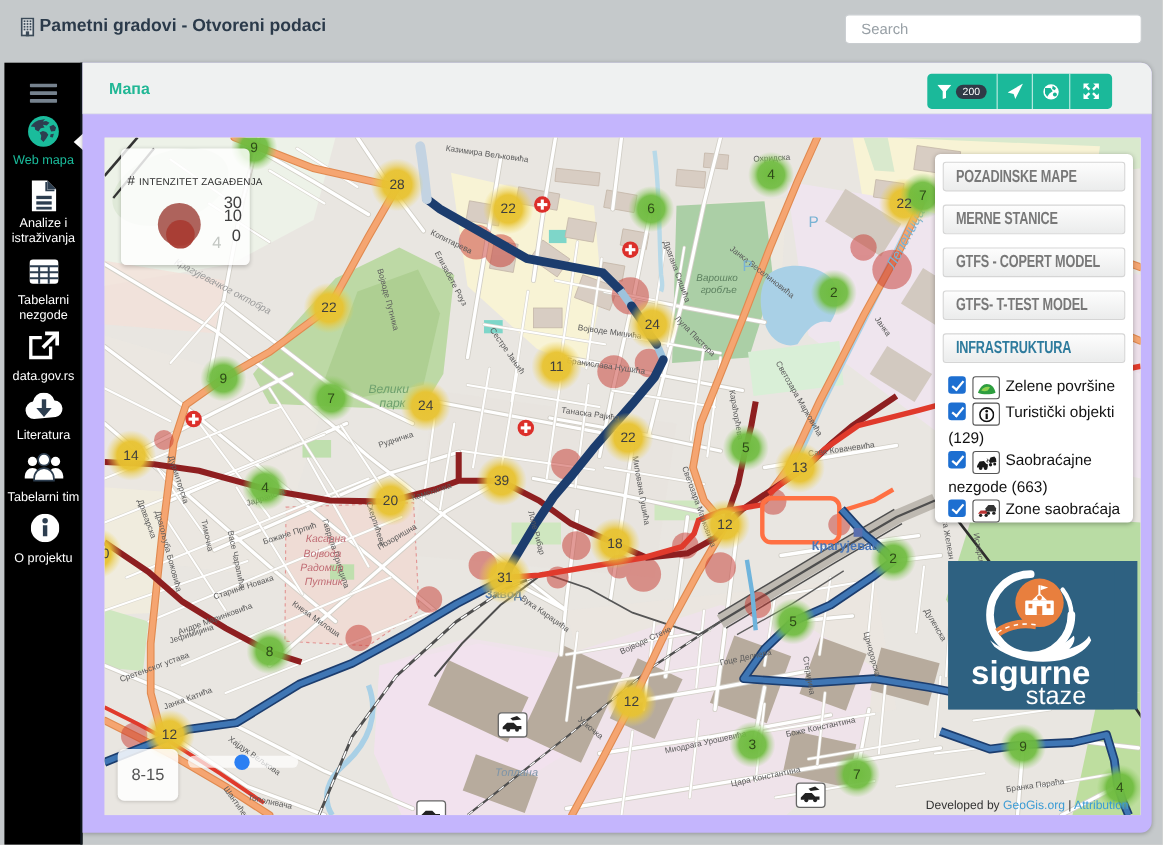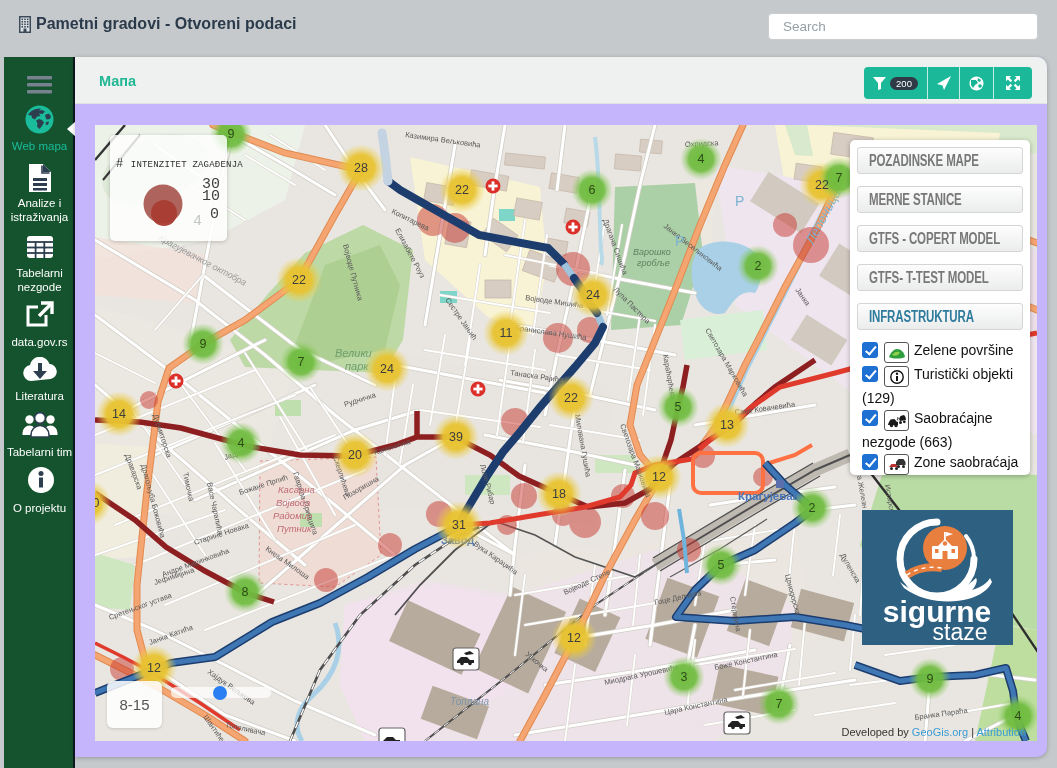--- a/index.html
+++ b/index.html
@@ -5,57 +5,57 @@
   * { margin:0; padding:0; box-sizing:border-box; }
   html,body { width:1057px; height:768px; overflow:hidden; font-family:"Liberation Sans",sans-serif; }
   body { background:#c5c9cb; position:relative; }
 
   
   .title { position:absolute; left:36px; top:15px; font-size:16px; font-weight:bold; color:#2b3a4a; }
   .bicon { position:absolute; left:18px; top:16px; width:14px; height:18px; }
   .search { position:absolute; left:768px; top:13px; width:270px; height:27px; background:#fff; border:1px solid #c9cdd0; border-radius:4px; font-size:13.5px; color:#98a0a6; line-height:25px; padding-left:14px; }
 
   
-  .sidebar { position:absolute; left:4px; top:57px; width:71px; height:711px; background:#14532d; border-right:2px solid #10181f; }
+  .sidebar { position:absolute; left:4px; top:57px; width:71px; height:711px; background:#000000; border-right:2px solid #10181f; }
   .sb-item { position:absolute; width:71px; text-align:center; color:#fff; font-size:11.5px; }
   .sb-label { display:block; line-height:13.5px; }
 
   
   .panel { position:absolute; left:75px; top:57px; width:972px; height:700px; background:#c4b5fd; border-radius:0 10px 10px 0; box-shadow:0 1px 4px rgba(0,0,0,.25); }
   .panel-head { position:absolute; left:0; top:0; width:100%; height:47px; background:#eff1f1; border-bottom:1px solid #dfe3e3; border-radius:0 10px 0 0; }
   .mapa-title { position:absolute; left:24px; top:16px; font-size:14.5px; font-weight:bold; color:#21b795; }
 
   
-  .btngroup { position:absolute; left:789px; top:10px; width:168px; height:32px; background:#1bb99a; border-radius:4px; display:flex; }
+  .btngroup { position:absolute; left:768px; top:10px; width:168px; height:32px; background:#1bb99a; border-radius:4px; display:flex; }
   .btngroup .bseg { border-right:1px solid rgba(255,255,255,.75); height:100%; display:flex; align-items:center; justify-content:center; }
   .btngroup .bseg:last-child { border-right:none; }
 
   
   .map { position:absolute; left:20px; top:68px; width:942px; height:616px; background:#e9e6e1; overflow:hidden; }
 
   
-  .legend { position:absolute; left:15px; top:10px; width:117px; height:106px; background:rgba(255,255,255,.82); border-radius:5px; box-shadow:0 1px 4px rgba(0,0,0,.2);font-family:Liberation Mono, monospace; }
+  .legend { position:absolute; left:15px; top:10px; width:117px; height:106px; background:rgba(255,255,255,.82); border-radius:5px; box-shadow:0 1px 4px rgba(0,0,0,.2); }
   .legend .lt { position:absolute; left:6px; top:22px; font-size:9px; color:#2e2e2e; letter-spacing:.2px; white-space:nowrap; }
   .legend .n30 { position:absolute; right:7px; top:41px; font-size:15px; color:#3f3f3f; }
   .legend .n10 { position:absolute; right:7px; top:53px; font-size:15px; color:#3f3f3f; }
   .legend .n0 { position:absolute; right:8px; top:71px; font-size:15px; color:#3f3f3f; }
 
   
   .layers { position:absolute; left:755px; top:15px; width:180px; height:335px; background:#fff; border-radius:5px; box-shadow:0 1px 5px rgba(0,0,0,.3); padding:7px 7px; }
   .lhead { height:27px; margin-bottom:12px; background:linear-gradient(#fdfdfd,#ebecec); border:1px solid #d5d5d5; border-radius:3px; line-height:25px; padding-left:11px; font-weight:bold; color:#787878; font-size:16px; letter-spacing:-0.3px; white-space:nowrap; }
   .lhead span { display:inline-block; transform:scaleX(.72); transform-origin:left center; letter-spacing:-0.2px; }
   .lhead.active span{ color:#2e7b9d; }
   .lrow { font-size:14px; color:#111; margin:3px 0 3px 5px; display:flex; }
   .cb { width:16px; height:16px; background:#1d6fd1; border-radius:3px; margin-right:6px; position:relative; flex:none; }
   .cb:after { content:""; position:absolute; left:5.5px; top:2px; width:4px; height:8.5px; border:solid #fff; border-width:0 2.4px 2.4px 0; transform:rotate(40deg); }
   .icbox { width:25px; height:21px; background:#fff; border:1.5px solid #555; border-radius:3px; margin-right:5px; flex:none; display:flex; align-items:center; justify-content:center; }
   .wraptext { font-size:14px; color:#111; margin-left:5px; line-height:17px; }
 
   
-  .logo { position:absolute; left:767px; top:385px; width:151px; height:135px; background:#2e6181; }
+  .logo { position:absolute; left:767px; top:385px; width:172px; height:135px; background:#2e6181; }
 
   
   .slider-track { position:absolute; left:76px; top:562px; width:100px; height:11px; background:rgba(255,255,255,.7); border-radius:5px; }
   .slider-dot { position:absolute; left:118px; top:561px; width:14px; height:14px; background:#2b7ff3; border-radius:50%; }
   .timebox { position:absolute; left:12px; top:556px; width:55px; height:47px; background:rgba(255,255,255,.85); border-radius:6px; box-shadow:0 1px 3px rgba(0,0,0,.15); text-align:center; line-height:47px; font-size:15px; color:#555; }
 
   .attrib { position:absolute; right:9px; bottom:3px; font-size:11px; color:#333; padding:0 2px; }
   .attrib a { color:#3a9bd5; text-decoration:none; }
 </style>
 </head>

